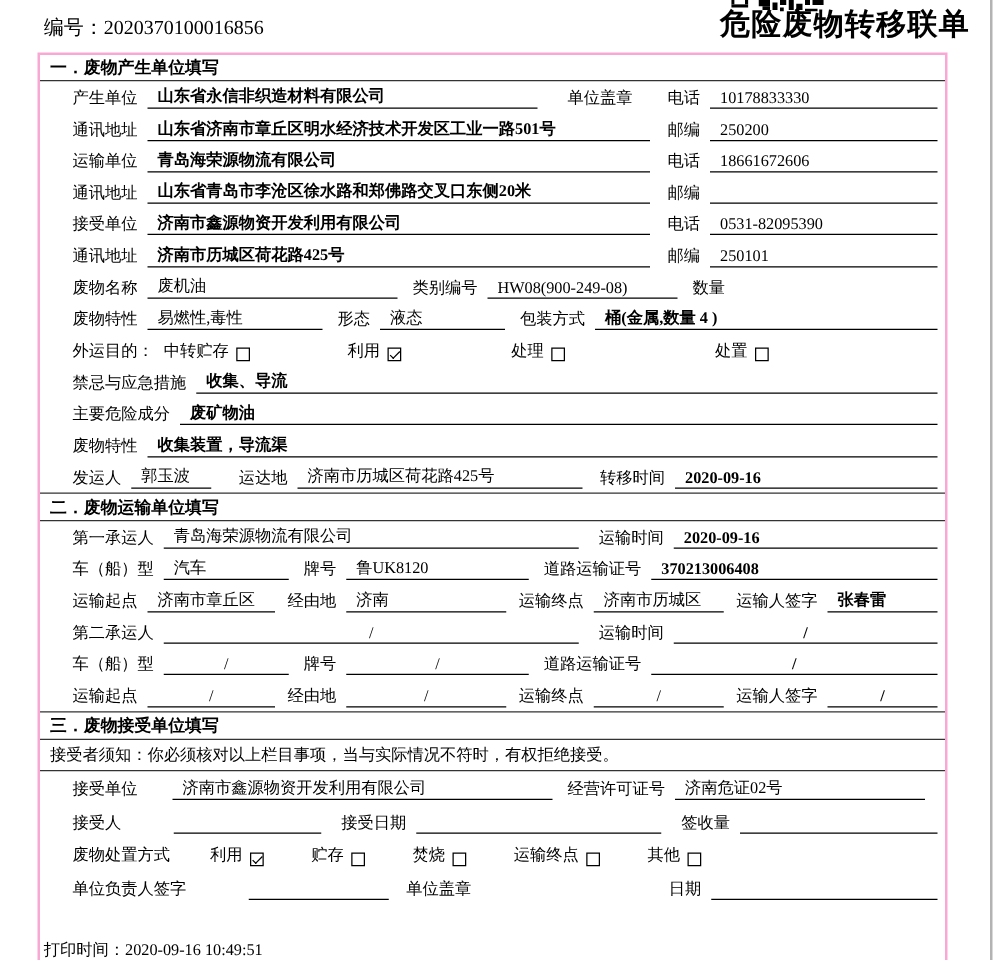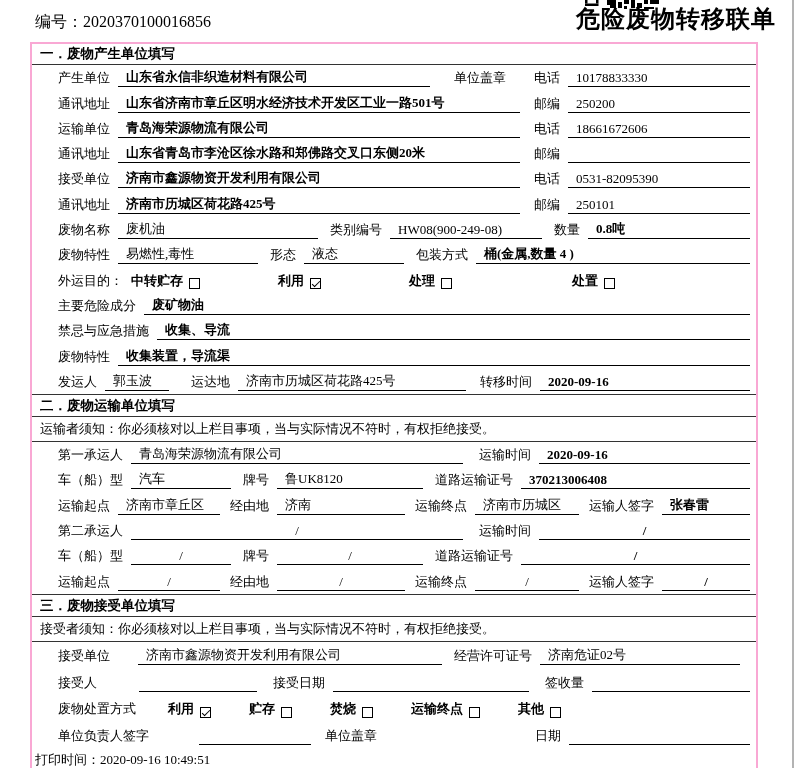--- a/index.html
+++ b/index.html
@@ -23,21 +23,21 @@
   .row.tall { height:26.5px; }
   .lbl { margin-right:8px; flex:none;margin-top:36px; }
   .uv { border-bottom:1px solid #000; padding:0 2px 0 8px; min-height:16px; flex:none; }
   .uv.grow { flex:1 1 auto;font-weight:bold; }
   .uv.ctr { text-align:center; padding-left:2px; }
 
   .cb { width:11px; height:11px; border:1.2px solid #000; display:inline-block;
         position:relative; margin-left:6px; flex:none; align-self:center; margin-top:6px; }
   .cb.checked::after { content:''; position:absolute; left:1px; top:2px; width:7px; height:3px;
         border-left:1.6px solid #000; border-bottom:1.6px solid #000; transform:rotate(-45deg); }
-  .opt { display:flex; align-items:flex-start; flex:none;font-weight:bold; }
+  .opt { display:flex; align-items:flex-start; flex:none; }
 
   .print-time { position:absolute; left:35px; top:751px; font-size:13px; }
   .edge-line { position:absolute; left:792px; top:0; width:2px; height:768px; background:#b3b3b3; }
 </style>
 </head>
 <body>
 
 <div>
 
   <div class="doc-no">
@@ -108,21 +108,20 @@
       <span class="lbl">邮编</span>
       <span class="uv" style="width:182px">250101</span>
     </div>
 
     <div class="row">
       <span class="lbl">废物名称</span>
       <span class="uv" style="width:200px;margin-right:12px">废机油</span>
       <span class="lbl">类别编号</span>
       <span class="uv" style="width:152px;margin-right:12px">HW08(900-249-08)</span>
       <span class="lbl">数量</span>
-      <span class="uv grow">0.8吨</span>
     </div>
 
     <div class="row">
       <span class="lbl">废物特性</span>
       <span class="uv" style="width:140px;margin-right:12px">易燃性,毒性</span>
       <span class="lbl">形态</span>
       <span class="uv" style="width:100px;margin-right:12px">液态</span>
       <span class="lbl">包装方式</span>
       <span class="uv grow">桶(金属,数量 4 )</span>
     </div>
@@ -141,46 +140,45 @@
         <span>处理</span>
         <span class="cb"></span>
       </span>
       <span class="opt" style="margin-left:120px">
         <span>处置</span>
         <span class="cb"></span>
       </span>
     </div>
 
     <div class="row">
+      <span class="lbl">禁忌与应急措施</span>
+      <span class="uv grow">收集、导流</span>
+    </div>
+
+    <div class="row">
       <span class="lbl">主要危险成分</span>
       <span class="uv grow">废矿物油</span>
-    </div>
-
-    <div class="row">
-      <span class="lbl">禁忌与应急措施</span>
-      <span class="uv grow">收集、导流</span>
     </div>
 
     <div class="row">
       <span class="lbl">废物特性</span>
       <span class="uv grow">收集装置，导流渠</span>
     </div>
 
     <div class="row">
       <span class="lbl">发运人</span>
       <span class="uv" style="width:64px;margin-right:22px">郭玉波</span>
       <span class="lbl">运达地</span>
       <span class="uv" style="width:228px;margin-right:14px">济南市历城区荷花路425号</span>
       <span class="lbl">转移时间</span>
       <span class="uv grow">2020-09-16</span>
     </div>
 
     <div class="sec-title mid">二．废物运输单位填写</div>
 
-    <div class="notice">运输者须知：你必须核对以上栏目事项，当与实际情况不符时，有权拒绝接受。</div>
 
     <div class="row">
       <span class="lbl">第一承运人</span>
       <span class="uv" style="width:332px;margin-right:16px">青岛海荣源物流有限公司</span>
       <span class="lbl">运输时间</span>
       <span class="uv grow">2020-09-16</span>
     </div>
 
     <div class="row">
       <span class="lbl">车（船）型</span>

